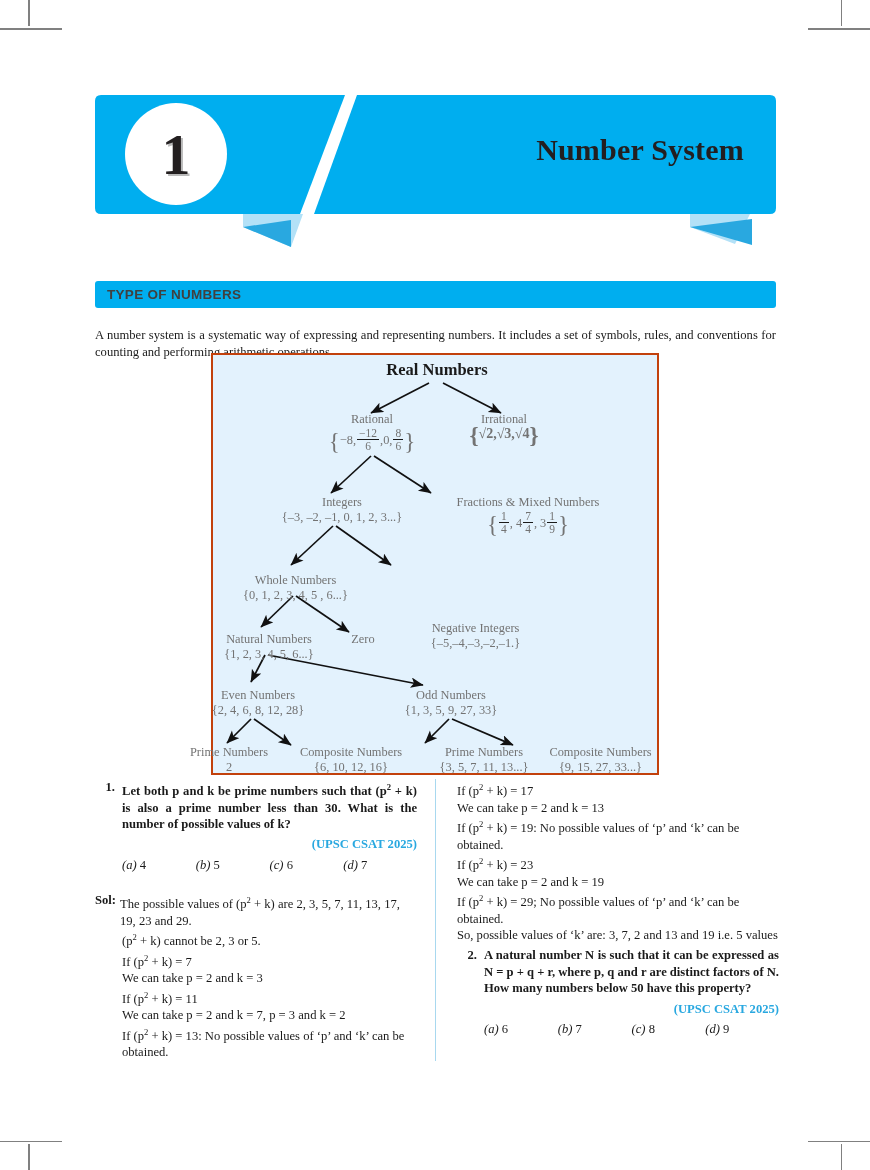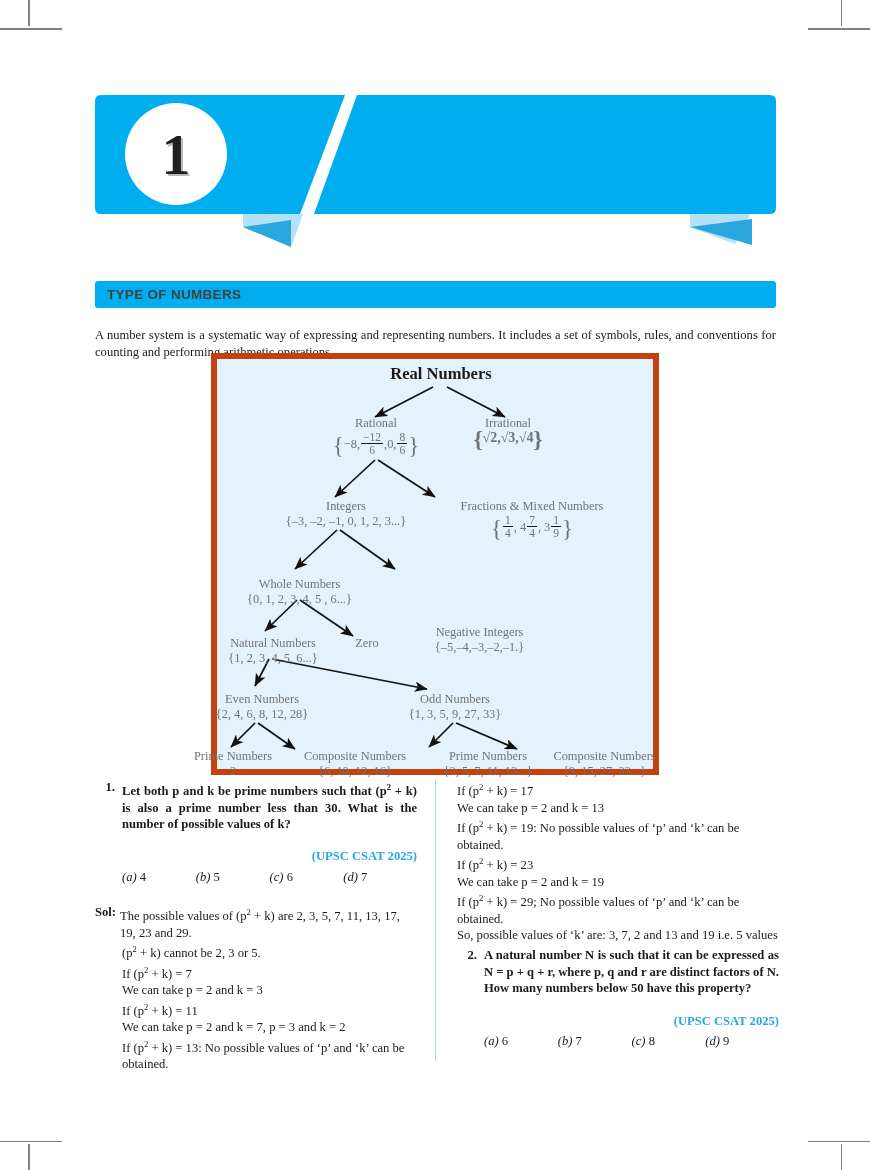--- a/index.html
+++ b/index.html
@@ -105,21 +105,21 @@
   }
 
   
   .diagram {
     position: absolute;
     left: 116px;
     top: 353px;
     width: 448px;
     height: 422px;
     background: #e3f2fd;
-    border: 6px solid #c2410c;
+    border: 2px solid #c2410c;
     box-sizing: border-box;
   }
   .diagram svg { position: absolute; left: 0; top: 0; }
   .node {
     position: absolute;
     text-align: center;
     font-family: "Liberation Serif", serif;
     font-size: 12.4px;
     line-height: 14px;
     color: #737373;
@@ -181,21 +181,21 @@
     display: flex;
     font-weight: bold;
     margin-bottom: 2px;
   }
   .q-num { width: 20px; flex: none; text-align: right; padding-right: 7px; }
   .q-text { flex: 1; text-align: justify; }
   .src {
     text-align: right;
     color: #29a8e0;
     font-weight: bold;
-    margin-top: 16px;
+    margin-top: 4px;
   }
   .opts {
     display: flex;
     margin-top: 4px;
     padding-left: 27px;
   }
   .opt { width: 25%; white-space: nowrap; }
   .opt i { font-style: italic; }
 
   .sol-block { margin-top: 19px; }
@@ -230,20 +230,21 @@
 
       <path d="M148 132 L196 152 L196 125 Z" fill="#29a8e0"></path>
 
       <path d="M595 119 L655 119 L640 149 L595 132 Z" fill="#b3e1f7"></path>
 
       <path d="M595 132 L657 150 L657 124 Z" fill="#29a8e0"></path>
 
       <circle cx="81" cy="59" r="51" fill="#ffffff"></circle>
     </svg>
     <div class="chapter-num">1</div>
+    <div class="banner-title">Number System</div>
   </div>
 
   <div class="section-bar">
     <span>TYPE OF NUMBERS</span>
   </div>
 
   <p class="intro">A number system is a systematic way of expressing and representing numbers. It includes a set of symbols, rules, and conventions for counting and performing arithmetic operations.</p>
 
   <div class="diagram">
 

